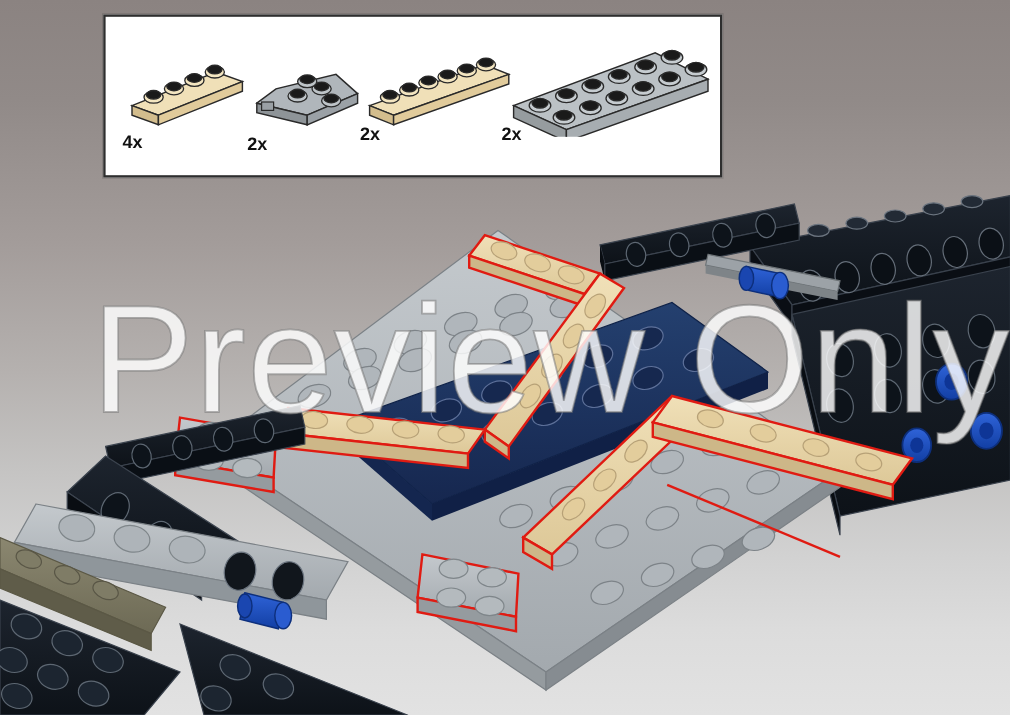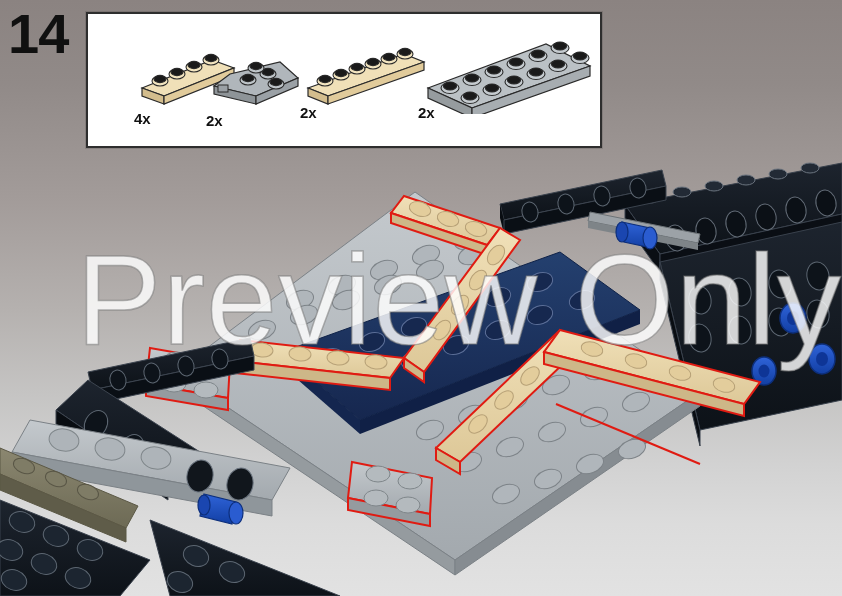--- a/index.html
+++ b/index.html
@@ -364,25 +364,24 @@
       </g>
 
       <g>
         <polyline points="556,404 700,464" fill="none" stroke="#e01b12" stroke-width="2"></polyline>
       </g>
     </svg>
   </div>
 
   <div id="watermark">Preview Only</div>
 
-  <div id="step-number">14</div>
 
   <div id="parts-box">
 
-    <div class="part-cell" style="left:14px;top:34px;width:110px;height:60px;margin-left:32px;">
+    <div class="part-cell" style="left:14px;top:34px;width:110px;height:60px;">
       <svg width="110" height="60">
         <polygon points="8,40 78,12 100,20 30,48" fill="#f0e0b8" stroke="#2a2a2a" stroke-width="1.2"></polygon>
         <polygon points="8,40 30,48 30,56 8,48" fill="#d3bd8d" stroke="#2a2a2a" stroke-width="1.2"></polygon>
         <polygon points="30,48 100,20 100,28 30,56" fill="#e1cb9b" stroke="#2a2a2a" stroke-width="1.2"></polygon>
         <g stroke="#2a2a2a" stroke-width="1.1">
           <ellipse cx="26" cy="33" rx="8" ry="5" fill="#f3e5c0"></ellipse>
           <ellipse cx="26" cy="31" rx="6" ry="3.6" fill="#1a1a1a"></ellipse>
           <ellipse cx="43" cy="26" rx="8" ry="5" fill="#f3e5c0"></ellipse>
           <ellipse cx="43" cy="24" rx="6" ry="3.6" fill="#1a1a1a"></ellipse>
           <ellipse cx="60" cy="19" rx="8" ry="5" fill="#f3e5c0"></ellipse>

